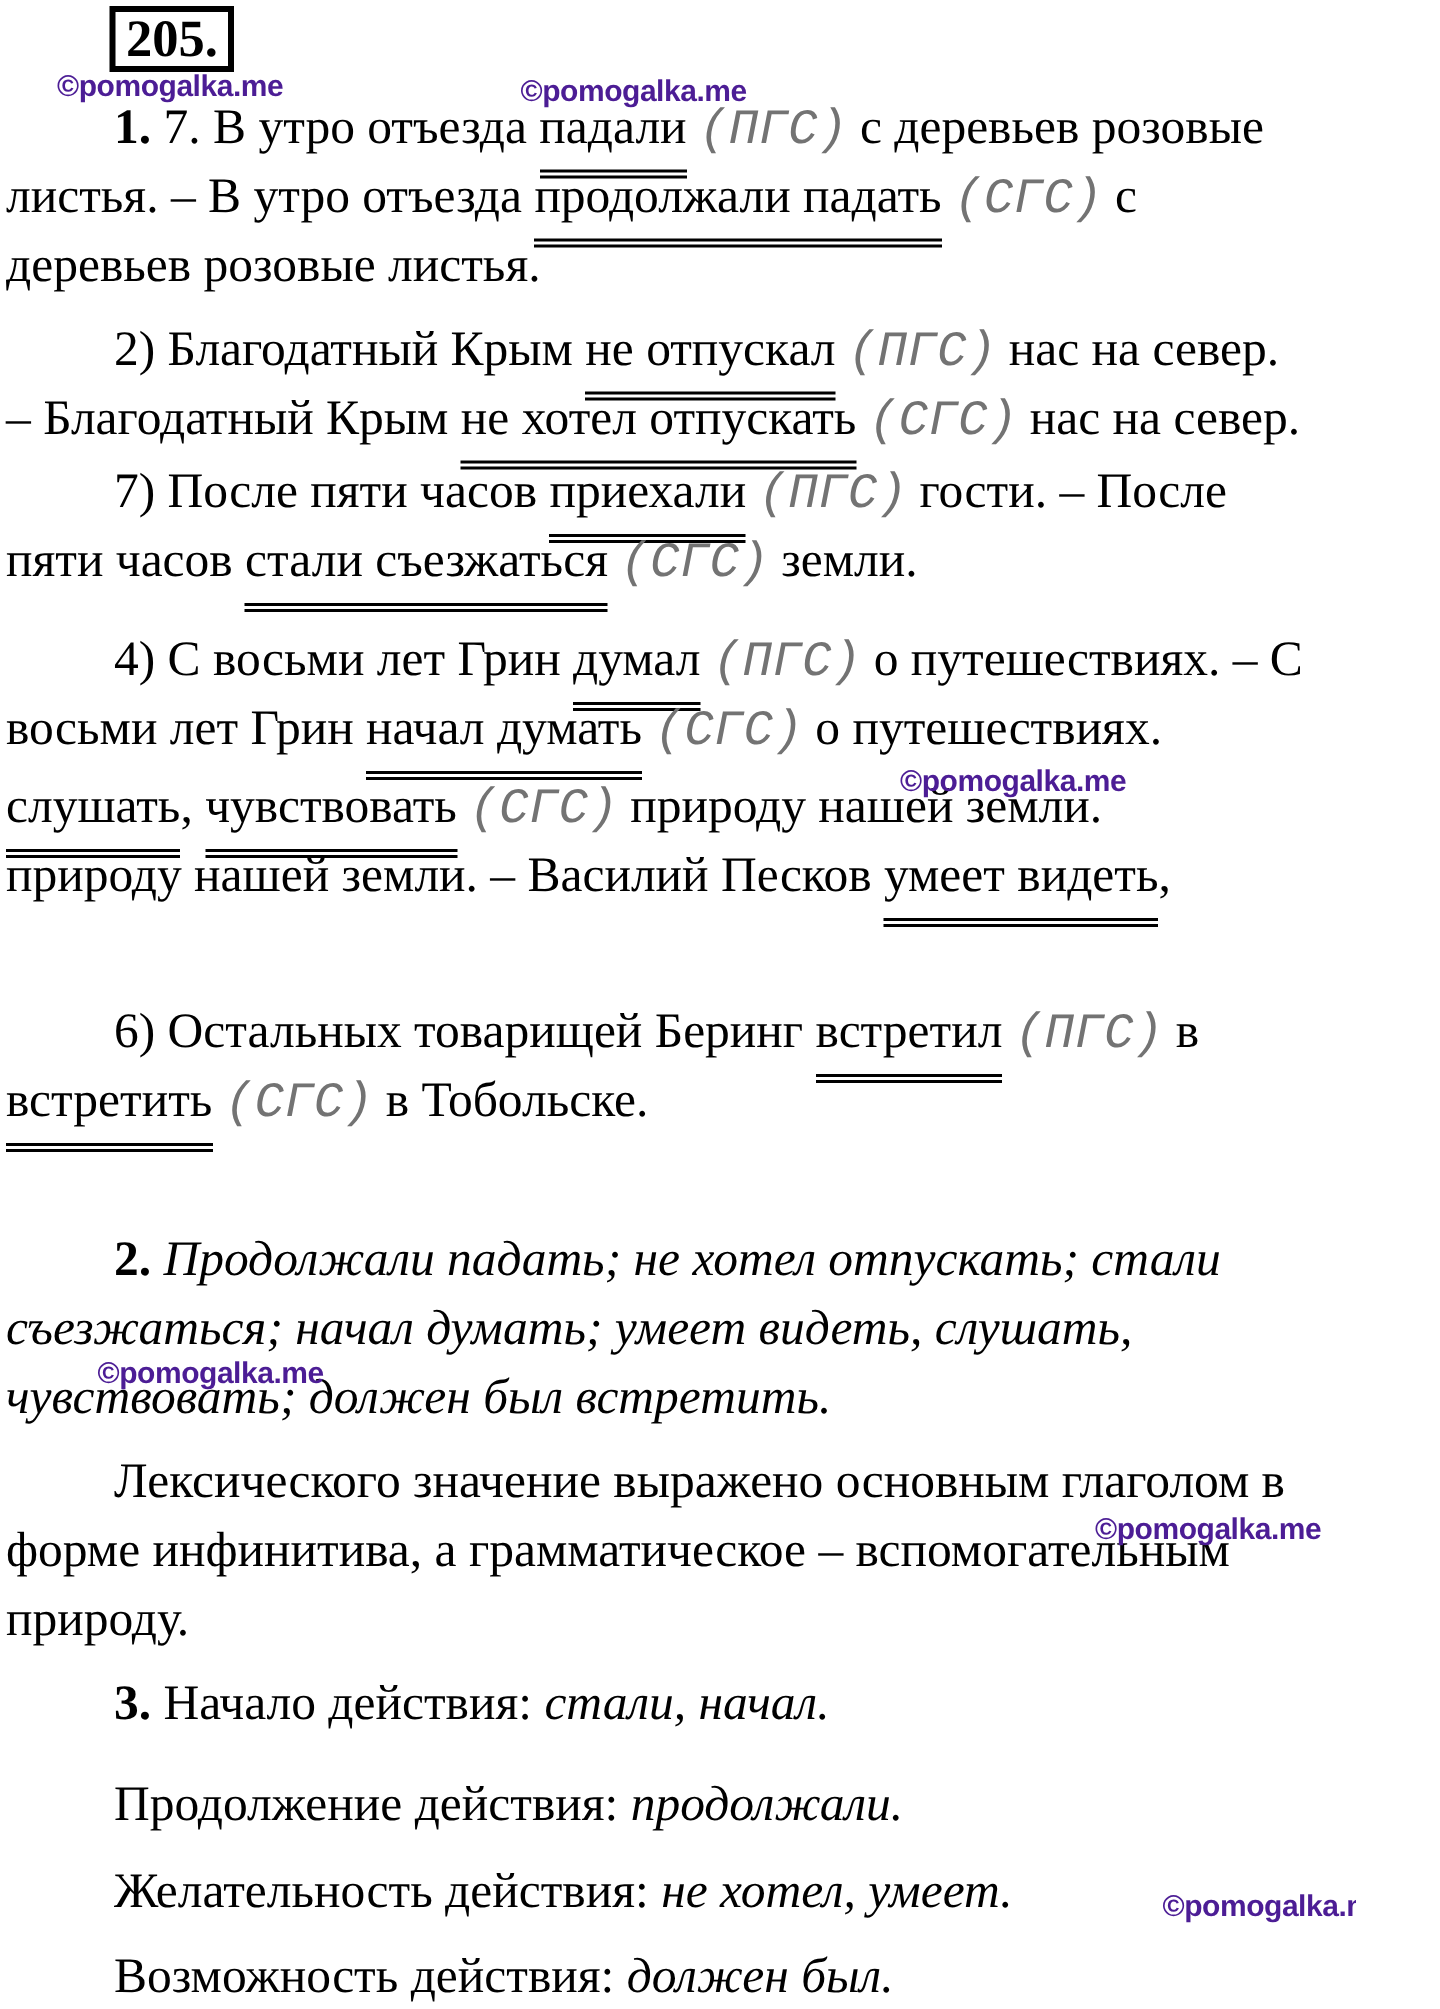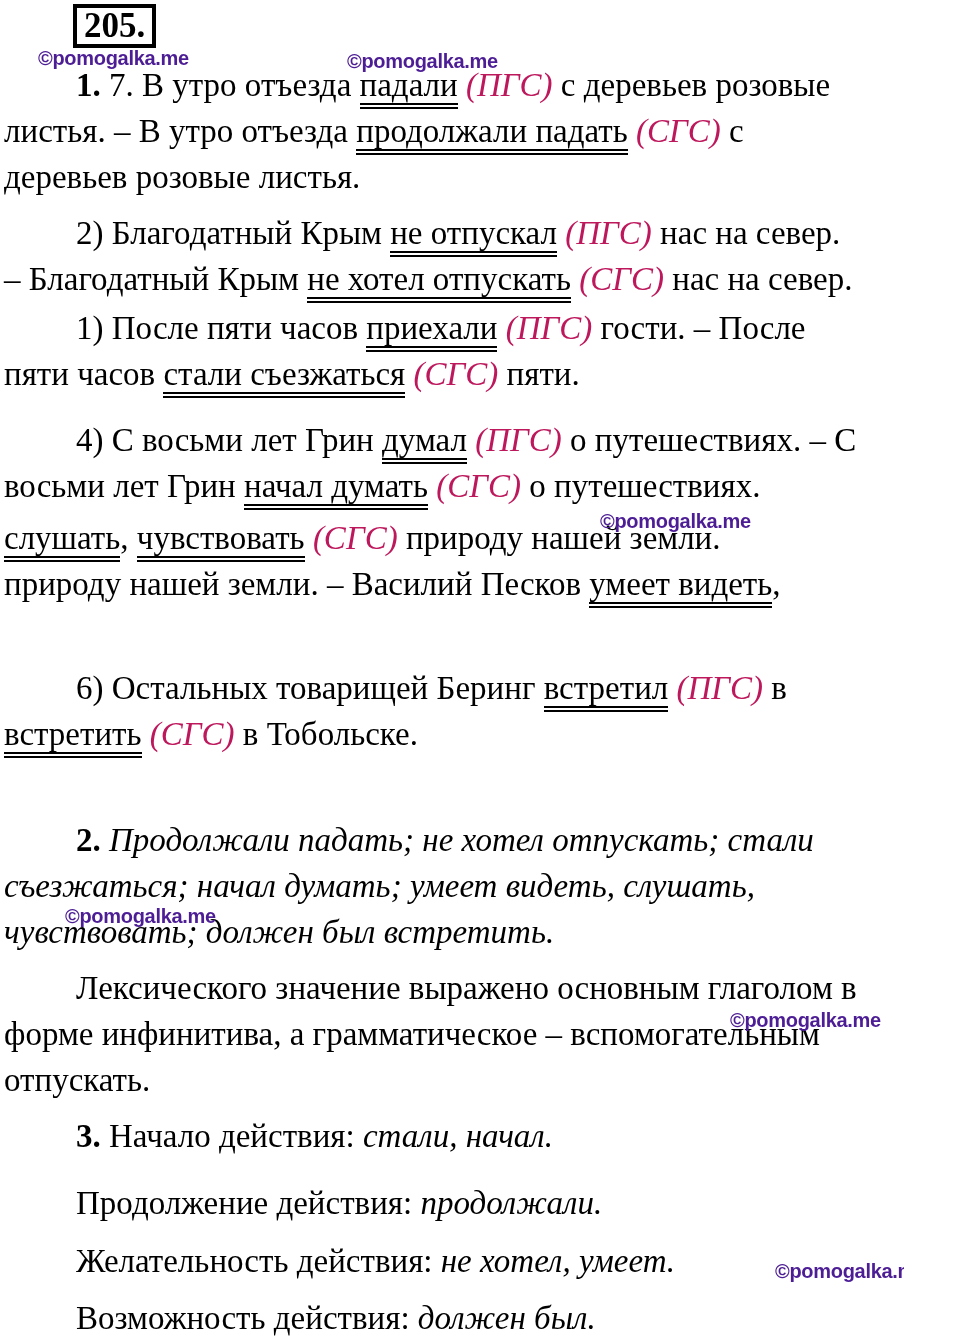--- a/index.html
+++ b/index.html
@@ -42,47 +42,48 @@
   .line {
     height: 46px;
     line-height: 46px;
     white-space: nowrap;
   }
   .line.indent { padding-left: 72px; }
   .run.bold { font-weight: bold; }
   .run.italic { font-style: italic; }
   .run.pred {
     border-bottom: 6px double #000000;
-    padding-bottom: 0px;
+    padding-bottom: 10px;
   }
   .run.annot {
-    color: #be185d;
+    color: #737373;
     font-style: italic;
+    font-family: Liberation Mono, monospace;
   }
 </style>
 </head>
 <body>
 
 <div class="page">
   <div class="exercise-box">
     <span>205.</span>
   </div>
   <div id="doc-body">
       <div class="para" style="top: 62px;">
         <div class="line indent"><span class="run bold">1. </span><span class="run">7. В утро отъезда </span><span class="run pred">падали</span><span class="run"> </span><span class="run annot">(ПГС)</span><span class="run"> с деревьев розовые</span></div>
         <div class="line"><span class="run">листья. – В утро отъезда </span><span class="run pred">продолжали падать</span><span class="run"> </span><span class="run annot">(СГС)</span><span class="run"> с</span></div>
         <div class="line"><span class="run">деревьев розовые листья.</span></div>
       </div>
       <div class="para" style="top: 210px;">
         <div class="line indent"><span class="run">2) Благодатный Крым </span><span class="run pred">не отпускал</span><span class="run"> </span><span class="run annot">(ПГС)</span><span class="run"> нас на север.</span></div>
         <div class="line"><span class="run">– Благодатный Крым </span><span class="run pred">не хотел отпускать</span><span class="run"> </span><span class="run annot">(СГС)</span><span class="run"> нас на север.</span></div>
       </div>
       <div class="para" style="top: 305px;">
-        <div class="line indent"><span class="run">1) После пяти часов </span><span class="run pred">приехали</span><span class="run"> </span><span class="run annot">(ПГС)</span><span class="run"> гости. – После</span></div>
-        <div class="line"><span class="run">пяти часов </span><span class="run pred">стали съезжаться</span><span class="run"> </span><span class="run annot">(СГС)</span><span class="run"> пяти.</span></div>
+        <div class="line indent"><span class="run">7) После пяти часов </span><span class="run pred">приехали</span><span class="run"> </span><span class="run annot">(ПГС)</span><span class="run"> гости. – После</span></div>
+        <div class="line"><span class="run">пяти часов </span><span class="run pred">стали съезжаться</span><span class="run"> </span><span class="run annot">(СГС)</span><span class="run"> земли.</span></div>
       </div>
       <div class="para" style="top: 417px;">
         <div class="line indent"><span class="run">4) С восьми лет Грин </span><span class="run pred">думал</span><span class="run"> </span><span class="run annot">(ПГС)</span><span class="run"> о путешествиях. – С</span></div>
         <div class="line"><span class="run">восьми лет Грин </span><span class="run pred">начал думать</span><span class="run"> </span><span class="run annot">(СГС)</span><span class="run"> о путешествиях.</span></div>
       </div>
       <div class="para" style="top: 515px;">
         <div class="line"><span class="run pred">слушать</span><span class="run">, </span><span class="run pred">чувствовать</span><span class="run"> </span><span class="run annot">(СГС)</span><span class="run"> природу нашей земли.</span></div>
         <div class="line"><span class="run">природу нашей земли. – Василий Песков </span><span class="run pred">умеет видеть</span><span class="run">,</span></div>
       </div>
       <div class="para" style="top: 665px;">
@@ -90,21 +91,21 @@
         <div class="line"><span class="run pred">встретить</span><span class="run"> </span><span class="run annot">(СГС)</span><span class="run"> в Тобольске.</span></div>
       </div>
       <div class="para" style="top: 817px;">
         <div class="line indent"><span class="run bold">2. </span><span class="run italic">Продолжали падать; не хотел отпускать; стали</span></div>
         <div class="line"><span class="run italic">съезжаться; начал думать; умеет видеть, слушать,</span></div>
         <div class="line"><span class="run italic">чувствовать; должен был встретить.</span></div>
       </div>
       <div class="para" style="top: 965px;">
         <div class="line indent"><span class="run">Лексического значение выражено основным глаголом в</span></div>
         <div class="line"><span class="run">форме инфинитива, а грамматическое – вспомогательным</span></div>
-        <div class="line"><span class="run">отпускать.</span></div>
+        <div class="line"><span class="run">природу.</span></div>
       </div>
       <div class="para" style="top: 1113px;">
         <div class="line indent"><span class="run bold">3. </span><span class="run">Начало действия: </span><span class="run italic">стали, начал.</span></div>
       </div>
       <div class="para" style="top: 1180px;">
         <div class="line indent"><span class="run">Продолжение действия: </span><span class="run italic">продолжали.</span></div>
       </div>
       <div class="para" style="top: 1238px;">
         <div class="line indent"><span class="run">Желательность действия: </span><span class="run italic">не хотел, умеет.</span></div>
       </div>

